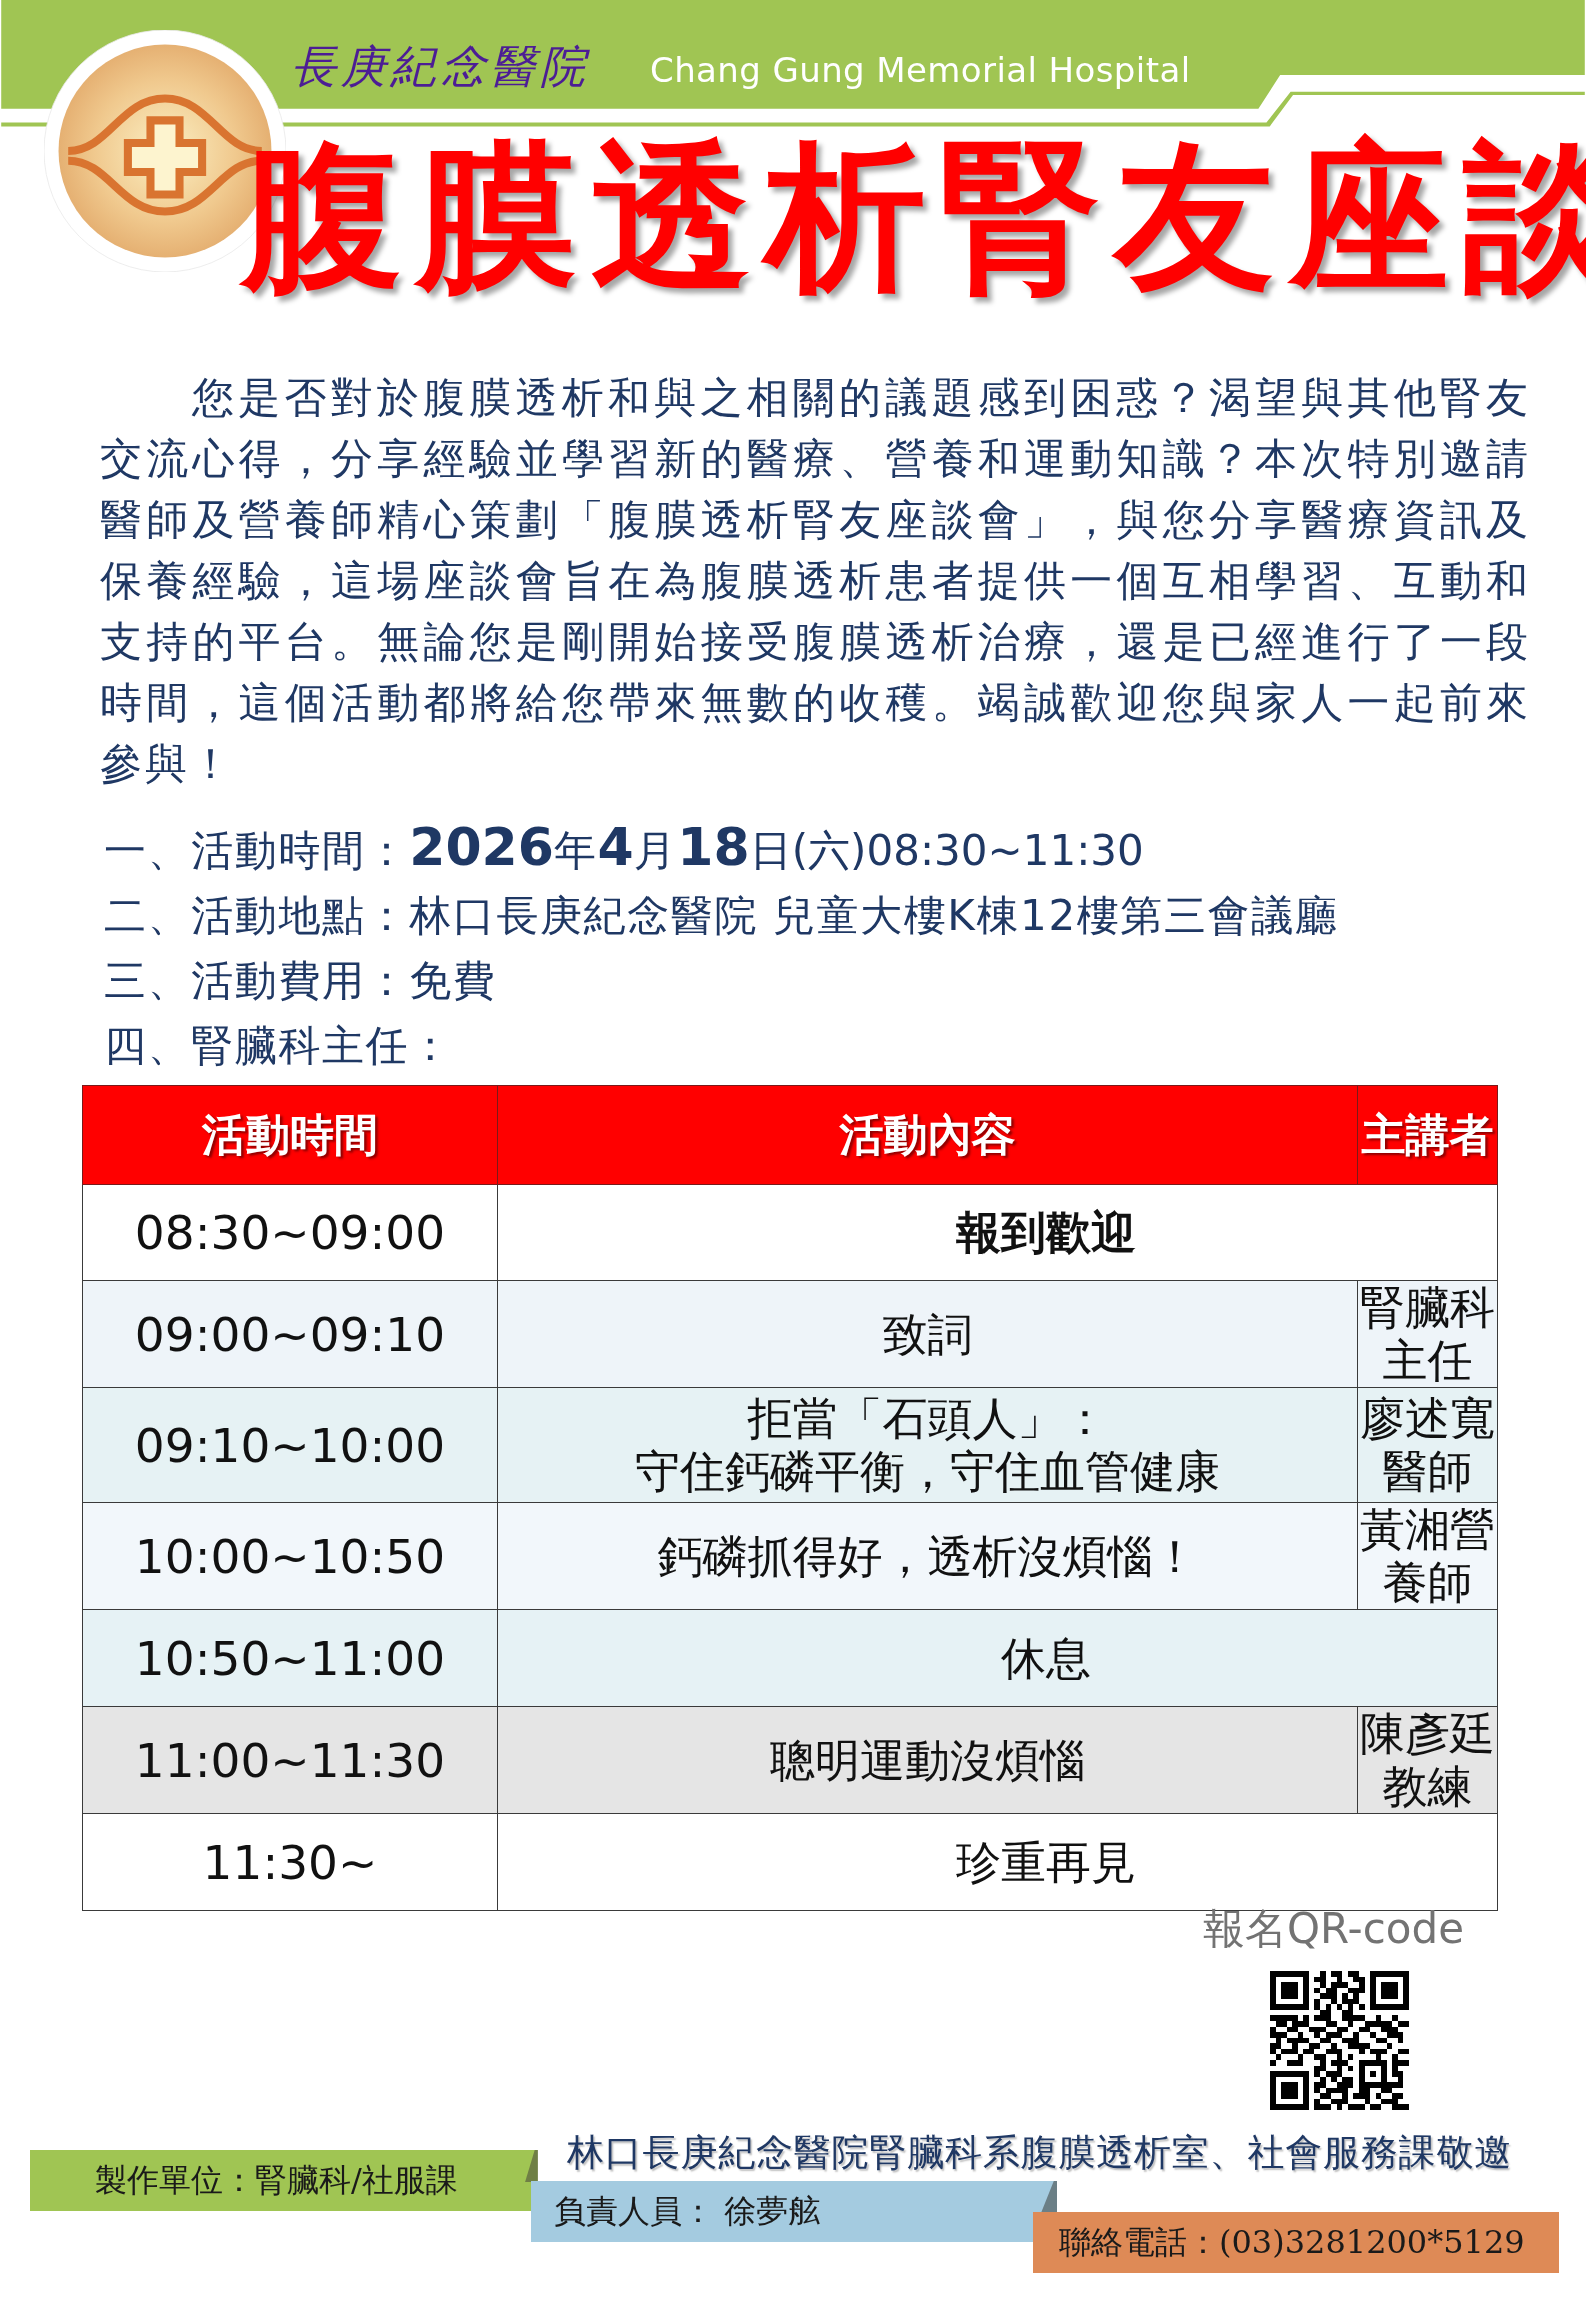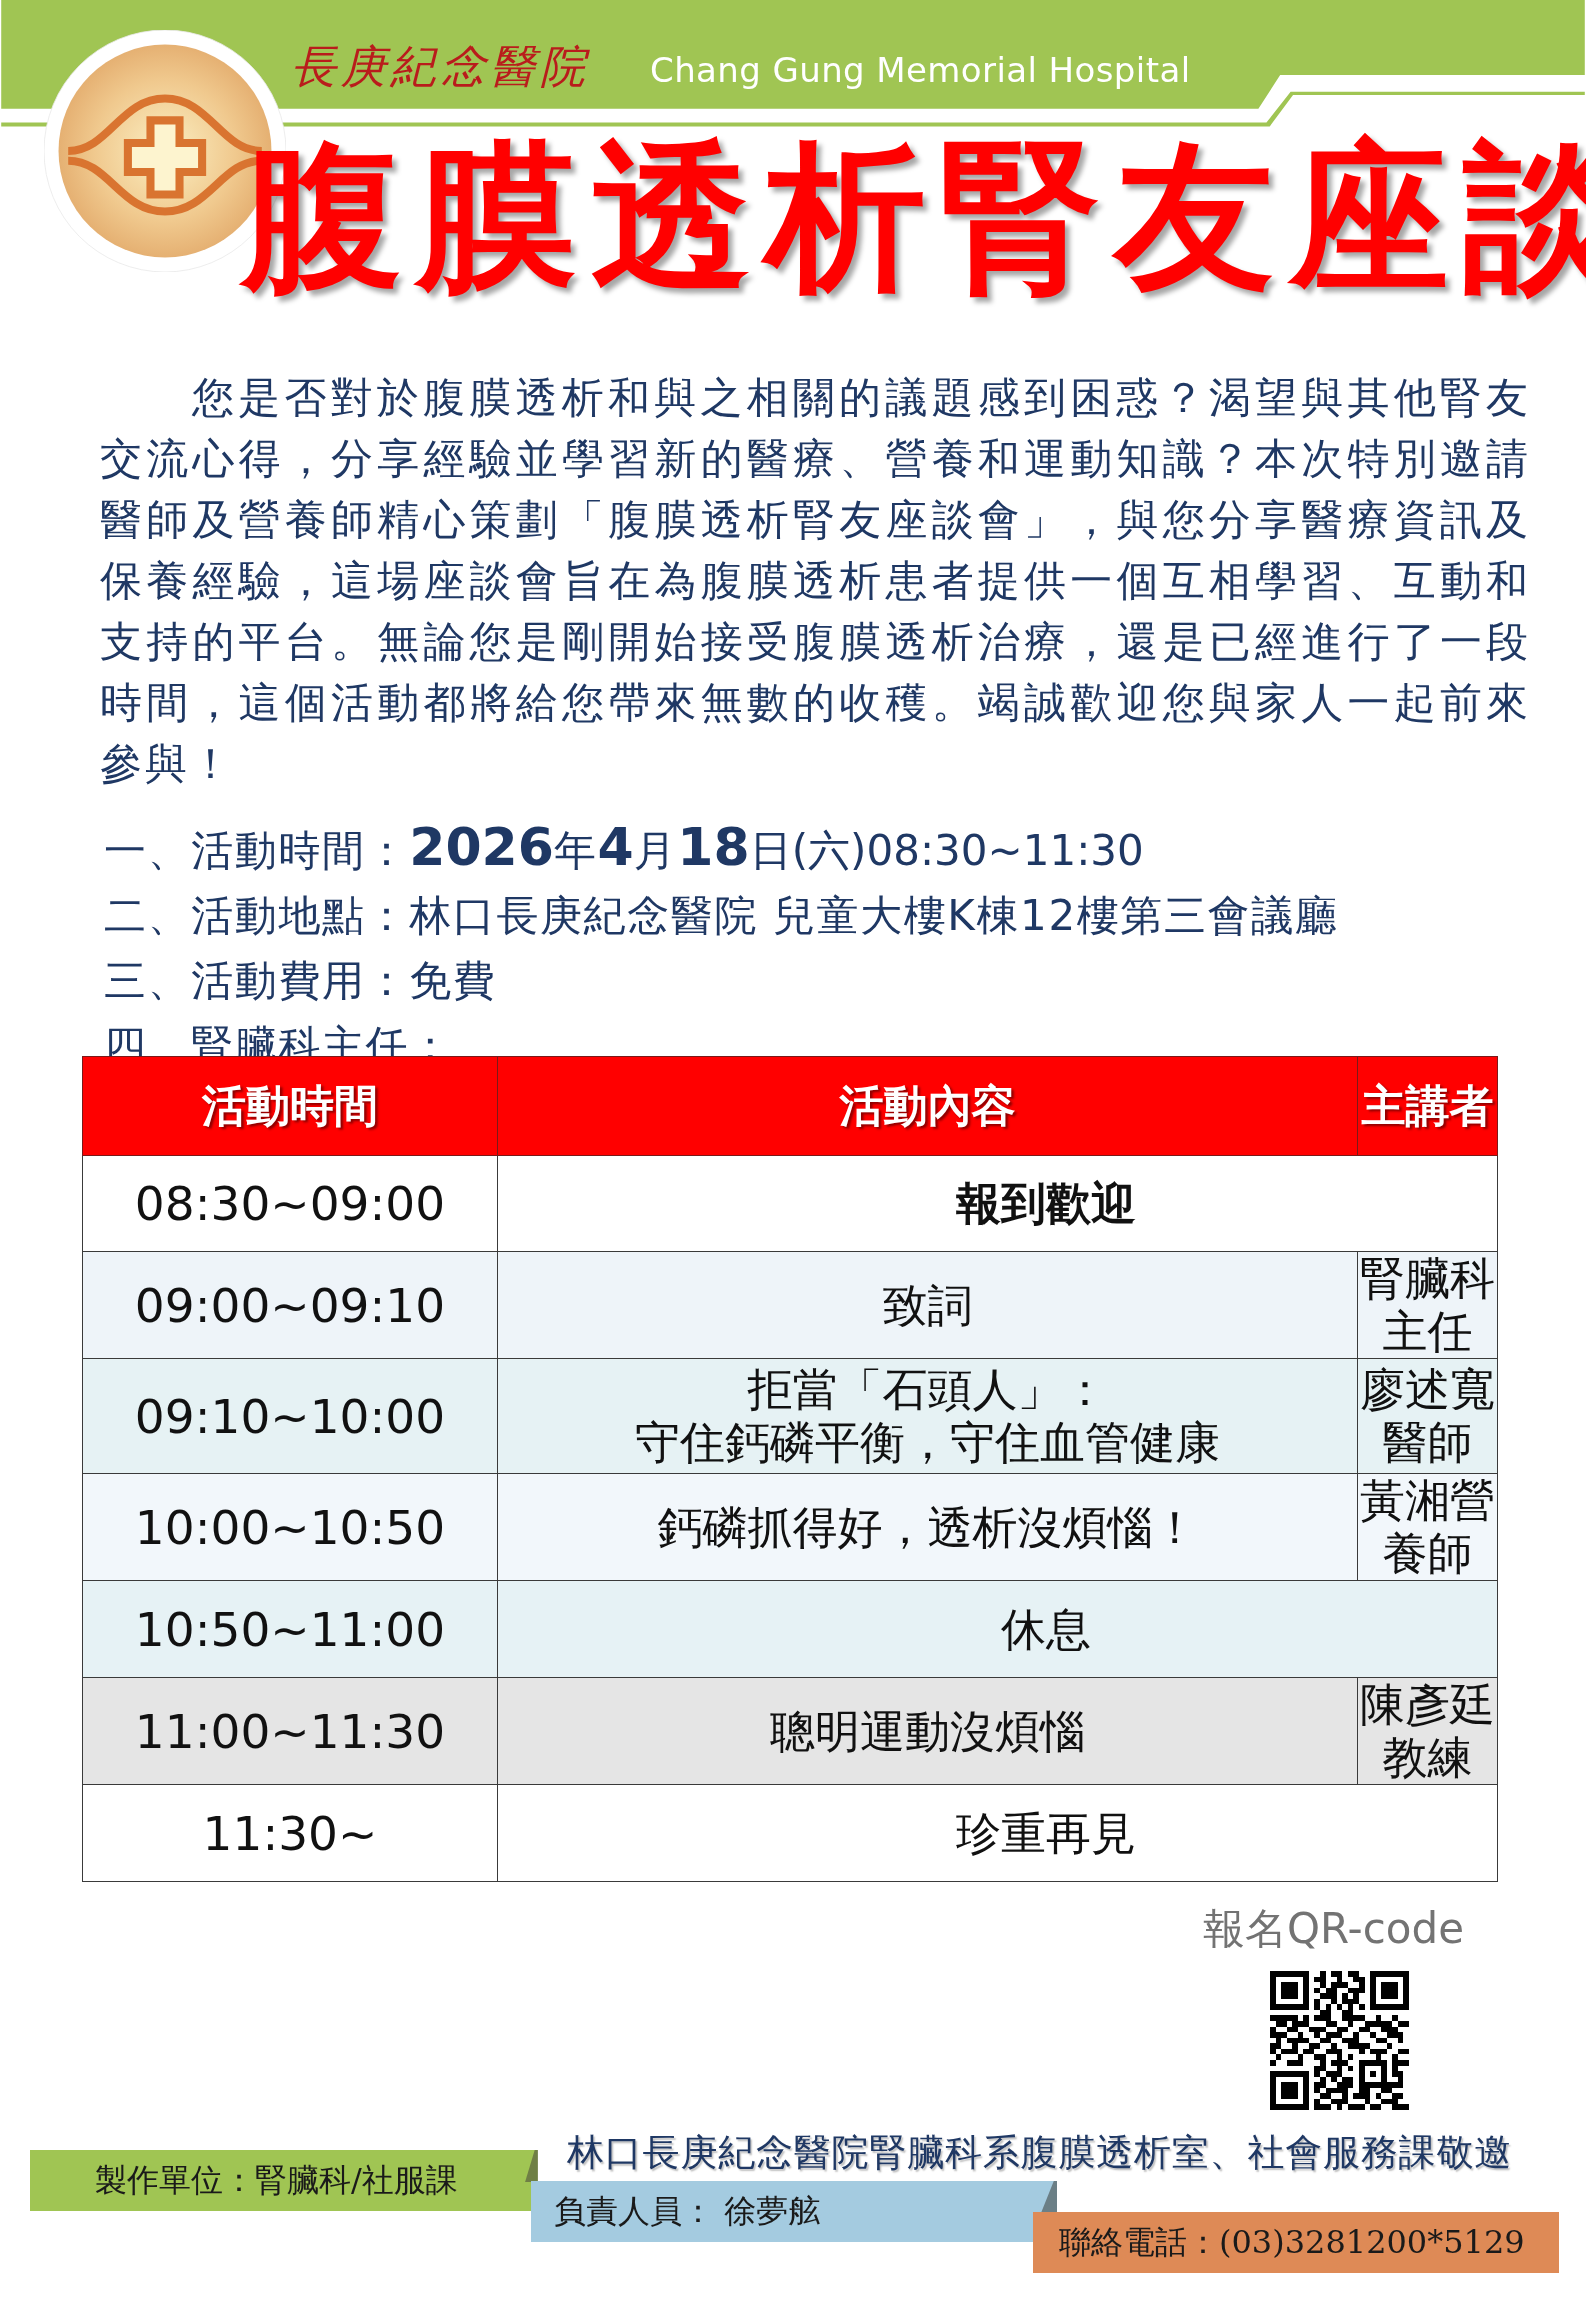--- a/index.html
+++ b/index.html
@@ -2,36 +2,36 @@
 <html style="font-size:13px"><head>
 <meta charset="utf-8">
 <style>
   html, body { margin:0; padding:0; background:#ffffff; }
   body { width:1586px; height:2319px; position:relative; overflow:hidden; font-family:"DejaVu Sans", "Liberation Sans", sans-serif; }
   .abs { position:absolute; }
 
   
   .banner-svg { position:absolute; left:0; top:0; width:1586px; height:137px; }
   .logo { position:absolute; left:44px; top:30px; width:242px; height:242px; }
-  .hosp-zh { position:absolute; left:291px; top:37px; font-family:"DejaVu Serif", serif; font-size:45px; color:#b91c1c; letter-spacing:4.8px; font-style:italic; white-space:nowrap; }
+  .hosp-zh { position:absolute; left:291px; top:37px; font-family:"DejaVu Serif", serif; font-size:45px; color:#4c1d95; letter-spacing:4.8px; font-style:italic; white-space:nowrap; }
   .hosp-en { position:absolute; left:650px; top:50px; font-family:"DejaVu Sans", sans-serif; font-size:34px; color:#ffffff; letter-spacing:0.4px; white-space:nowrap; }
 
   .title { position:absolute; left:242px; top:128px; width:1324px; font-family:"DejaVu Sans", sans-serif; font-weight:bold; font-size:160px; line-height:178px; color:#ff0000; letter-spacing:14.5px; white-space:nowrap; text-shadow:4.8px 4.8px 4.8px rgba(0,0,0,0.35); }
 
   
   .intro { position:absolute; left:100px; top:367px; width:1431px; font-size:42px; line-height:61px; color:#1f3864; text-align:justify; text-indent:92px; letter-spacing:2.9px; }
 
   
   .info { position:absolute; left:90px; top:815px; width:1437px; color:#1f3864; }
   .info-line { font-size:42px; line-height:65px; white-space:nowrap; letter-spacing:1.6px;margin-left:14px; }
   .info-line .date-strong { font-weight:bold; font-size:52px; letter-spacing:0; }
   .info-line .date-rest { letter-spacing:0; }
 
   
-  .schedule { position:absolute; left:82px; top:1056px; width:1415px; border-collapse:collapse; table-layout:fixed; }
+  .schedule { position:absolute; left:82px; top:1085px; width:1415px; border-collapse:collapse; table-layout:fixed; }
   .schedule th, .schedule td { border:1.6px solid #3a3a3a; text-align:center; vertical-align:middle; padding:0; }
   .schedule th { background:#ff0000; color:#ffffff; font-size:44px; font-weight:bold; height:98px; text-shadow:2.4px 2.4px 2.4px rgba(0,0,0,0.45); border-color:#7a1a1a; }
   .schedule td { font-size:45px; color:#111111; line-height:53px; }
   .schedule td.time { font-size:47px; letter-spacing:0; }
   .schedule tr.r1 td { background:#ffffff; height:95px; }
   .schedule tr.r2 td { background:#eef4f9; height:95px; }
   .schedule tr.r3 td { background:#e6f2f4; height:114px; }
   .schedule tr.r4 td { background:#f2f7fb; height:96px; }
   .schedule tr.r5 td { background:#e6f2f5; height:96px; }
   .schedule tr.r6 td { background:#e5e5e5; height:96px; }

